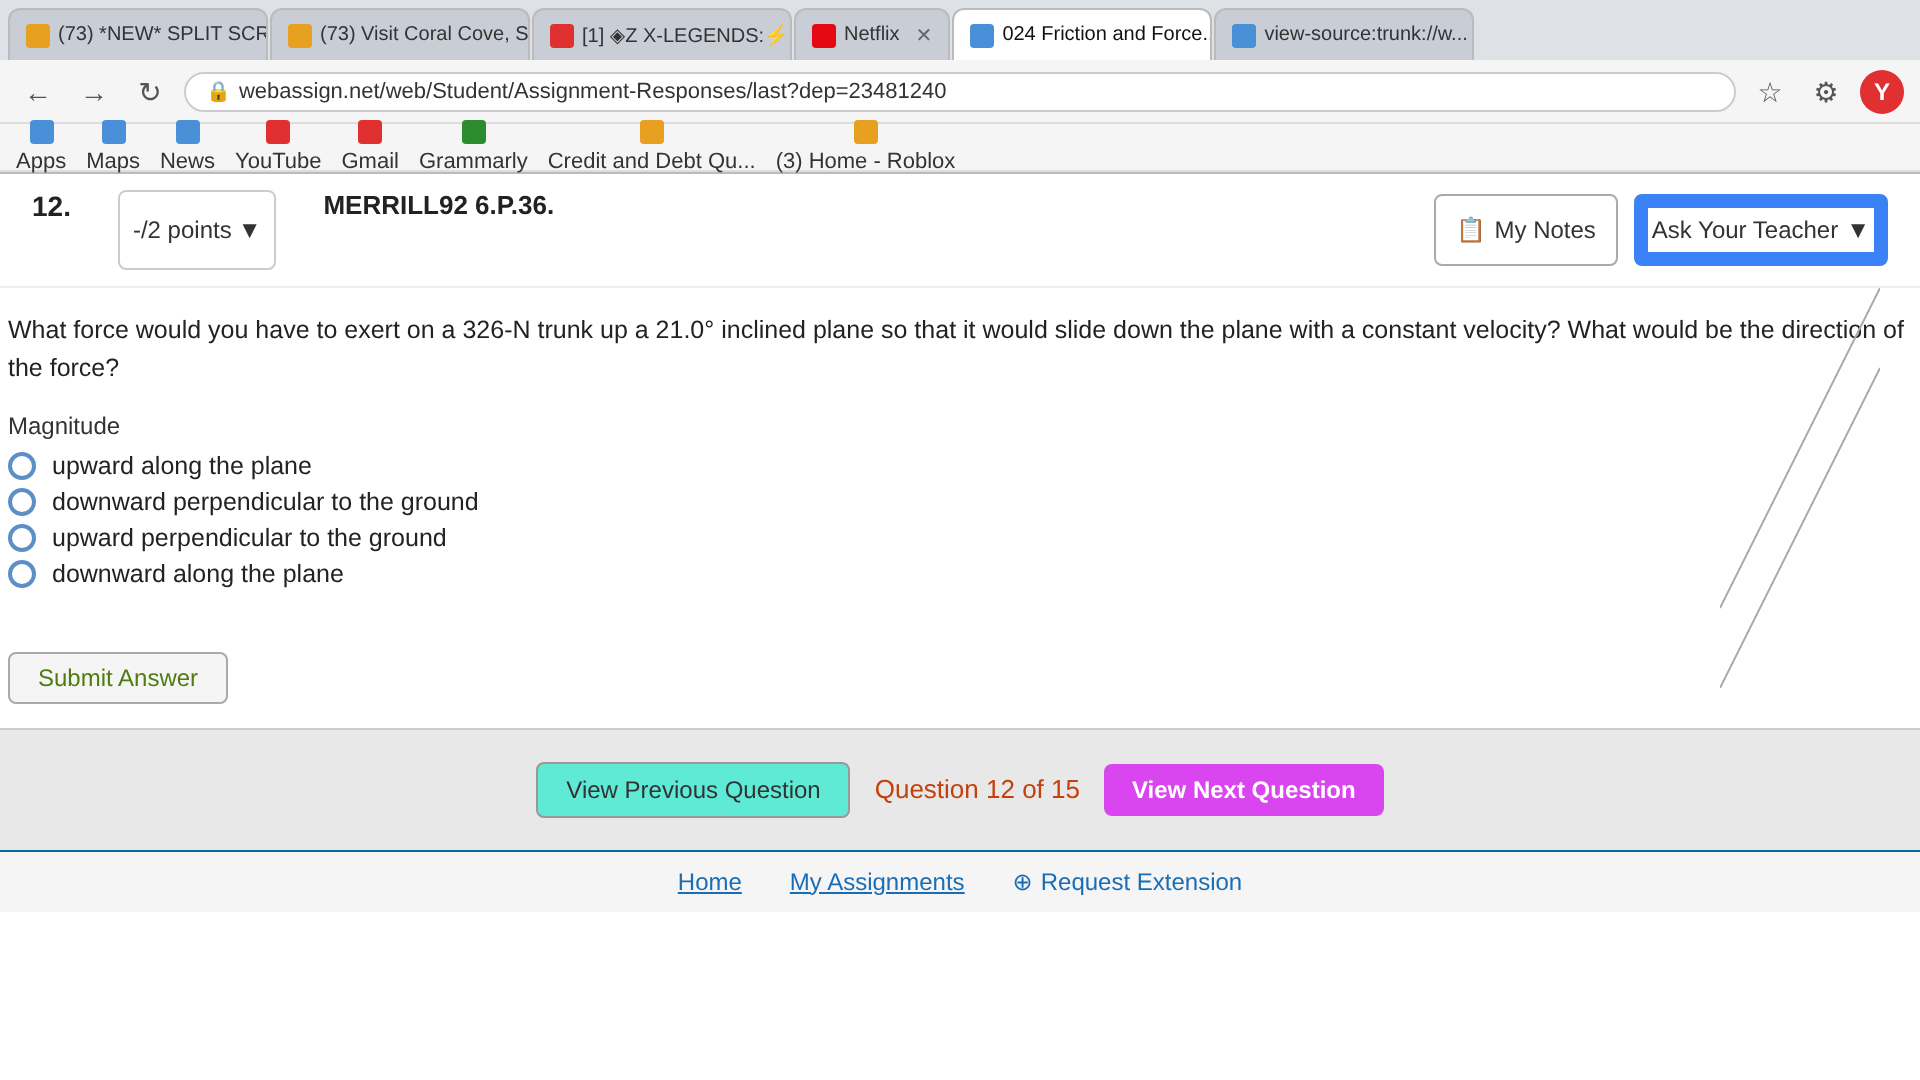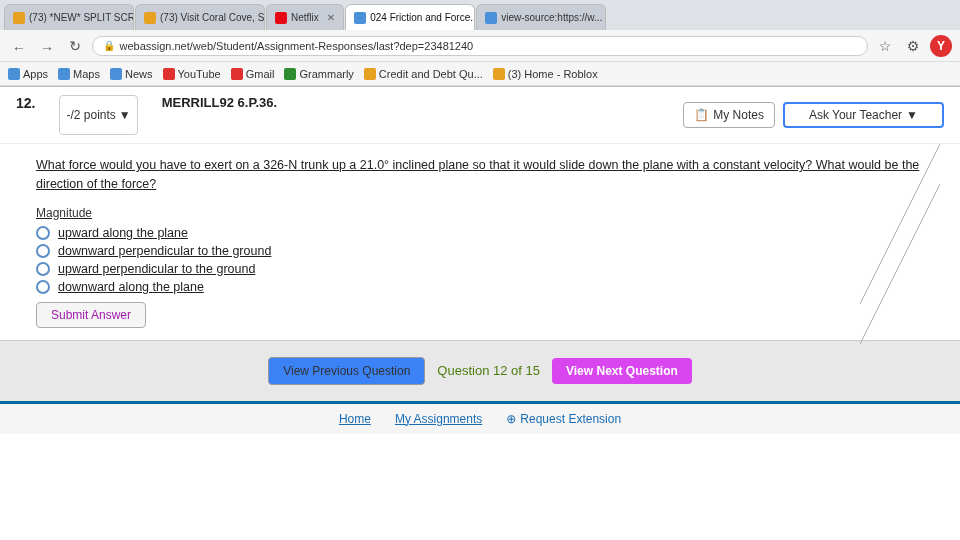--- a/index.html
+++ b/index.html
@@ -127,20 +127,21 @@
       color: #333;
     }
 
     .bm-item {
       display: flex;
       align-items: center;
       gap: 3px;
       cursor: pointer;
       white-space: nowrap;
       color: #333;
+      flex-direction: column;
     }
 
     .bm-favicon {
       width: 12px;
       height: 12px;
       border-radius: 2px;
       flex-shrink: 0;
     }
     .bm-blue { background: #4a90d9; }
     .bm-red { background: #e03030; }
@@ -208,32 +209,31 @@
       font-size: 12px;
       background: #fff;
       cursor: pointer;
       color: #333;
     }
 
     .btn-teacher {
       display: flex;
       align-items: flex-end;
       gap: 4px;
-      border: 2px solid #3b82f6;
+      border: 7px solid #3b82f6;
       border-radius: 4px;
-      padding: 4px 24px;
+      padding: 4px 2px;
       font-size: 12px;
       background: #fff;
       cursor: pointer;
       color: #333;
     }
 
     .question-body {
-      padding: 12px 36px;
-      text-decoration: underline;
+      padding: 12px 4px;
     }
 
     .question-text {
       font-size: 12.5px;
       color: #222;
       line-height: 1.5;
       margin-bottom: 12px;
     }
 
     .field-label {
@@ -284,71 +284,71 @@
       background: #fff;
       flex-shrink: 0;
     }
 
     .radio-label {
       font-size: 12.5px;
       color: #222;
     }
 
     .submit-btn {
-      margin-top: 8px;
+      margin-top: 32px;
       border: 1px solid #aaa;
       border-radius: 4px;
       padding: 5px 14px;
       font-size: 12px;
       background: #f5f5f5;
       cursor: pointer;
-      color: #a21caf;
+      color: #4d7c0f;
     }
 
     
     .question-nav-bar {
       background: #e8e8e8;
       border-top: 1px solid #ccc;
       display: flex;
       align-items: center;
       justify-content: center;
       padding: 16px 0;
       gap: 12px;
     }
 
     .btn-prev-question {
       border: 1px solid #999;
       border-radius: 4px;
       padding: 6px 14px;
       font-size: 12px;
-      background: #3b82f6;
+      background: #5eead4;
       cursor: pointer;
       color: #333;
     }
 
     .question-counter {
       font-size: 13px;
-      color: #4d7c0f;
+      color: #c2410c;
     }
 
     .btn-next-question {
       border: none;
       border-radius: 4px;
       padding: 6px 14px;
       font-size: 12px;
       background: #d946ef;
       cursor: pointer;
       color: #fff;
       font-weight: bold;
     }
 
     
     .page-footer {
       background: #f5f5f5;
-      border-top: 3px solid #0369a1;
+      border-top: 1px solid #0369a1;
       display: flex;
       align-items: center;
       justify-content: center;
       padding: 8px 0;
       gap: 24px;
     }
 
     .footer-link {
       font-size: 12px;
       color: #1a6db5;
@@ -384,32 +384,37 @@
       <div class="tab-favicon orange"></div>
       <span>(73) *NEW* SPLIT SCRI...</span>
 
     </div>
     <div class="tab">
       <div class="tab-favicon orange"></div>
       <span>(73) Visit Coral Cove, S...</span>
 
     </div>
     <div class="tab">
+      <div class="tab-favicon red"></div>
+      <span>[1] ◈Z X-LEGENDS:⚡</span>
+
+    </div>
+    <div class="tab">
       <div class="tab-favicon netflix"></div>
       <span>Netflix</span>
       <span class="tab-close">✕</span>
     </div>
     <div class="tab active">
       <div class="tab-favicon blue"></div>
       <span>024 Friction and Force...</span>
 
     </div>
     <div class="tab">
       <div class="tab-favicon blue"></div>
-      <span>view-source:https://w...</span>
+      <span>view-source:trunk://w...</span>
 
     </div>
   </div>
 
   <div class="nav-bar">
     <button class="nav-btn">←</button>
     <button class="nav-btn">→</button>
     <button class="nav-btn">↻</button>
     <div class="address-bar">
       <span class="lock-icon">🔒</span>

